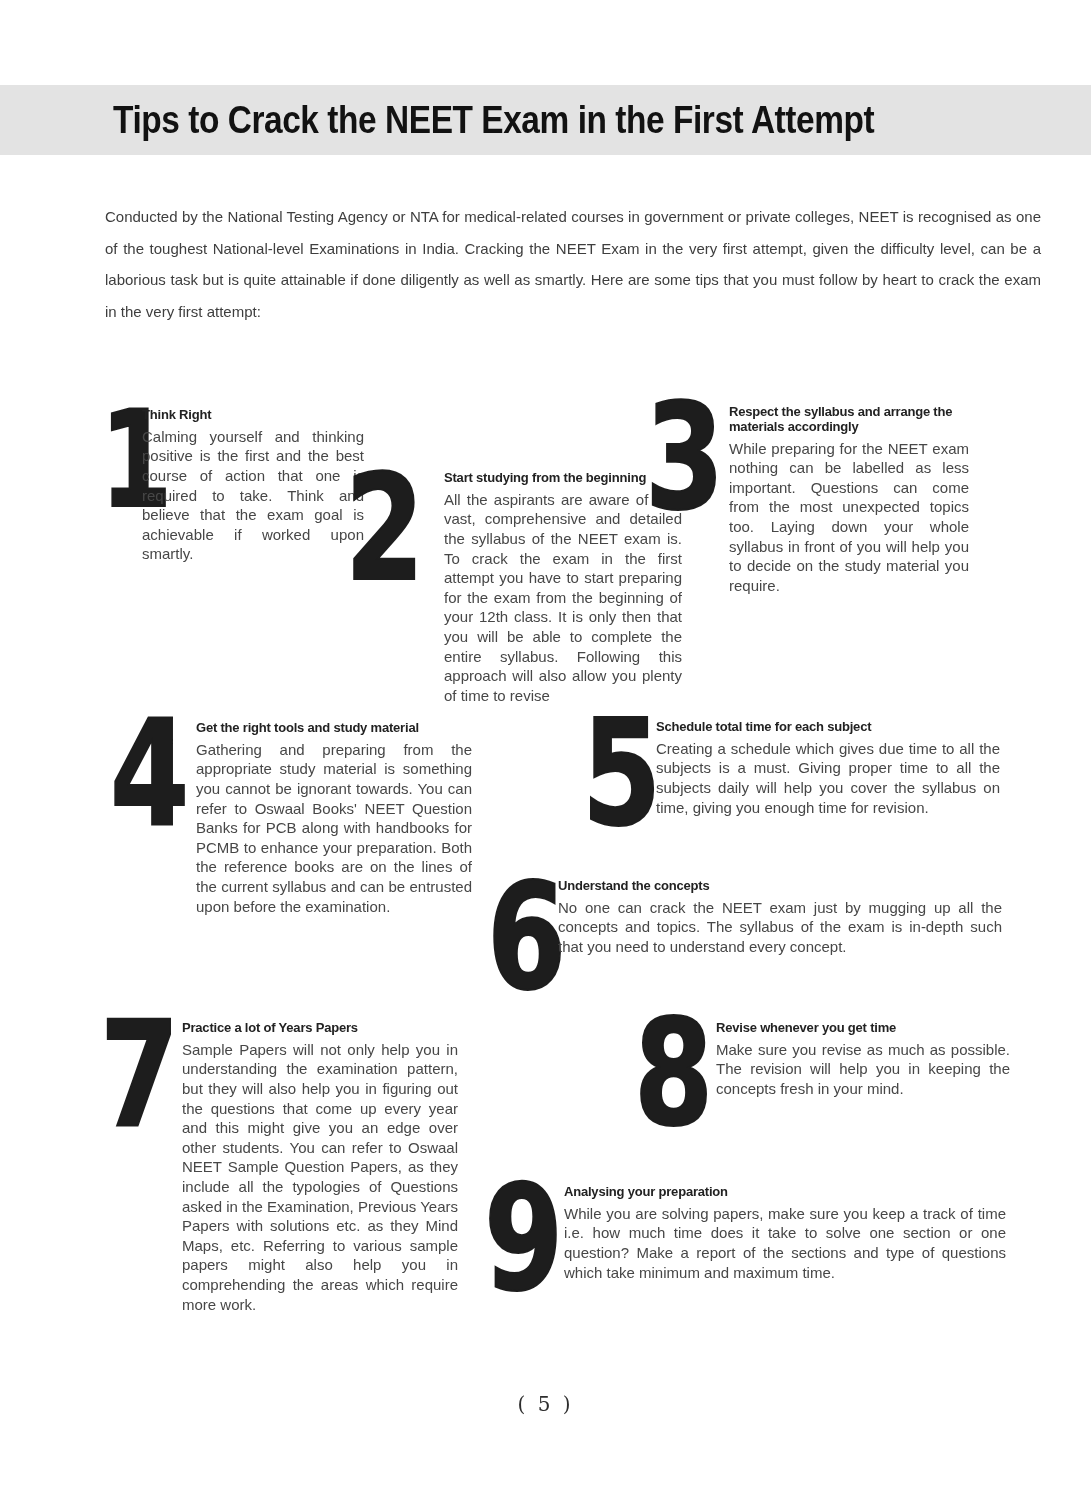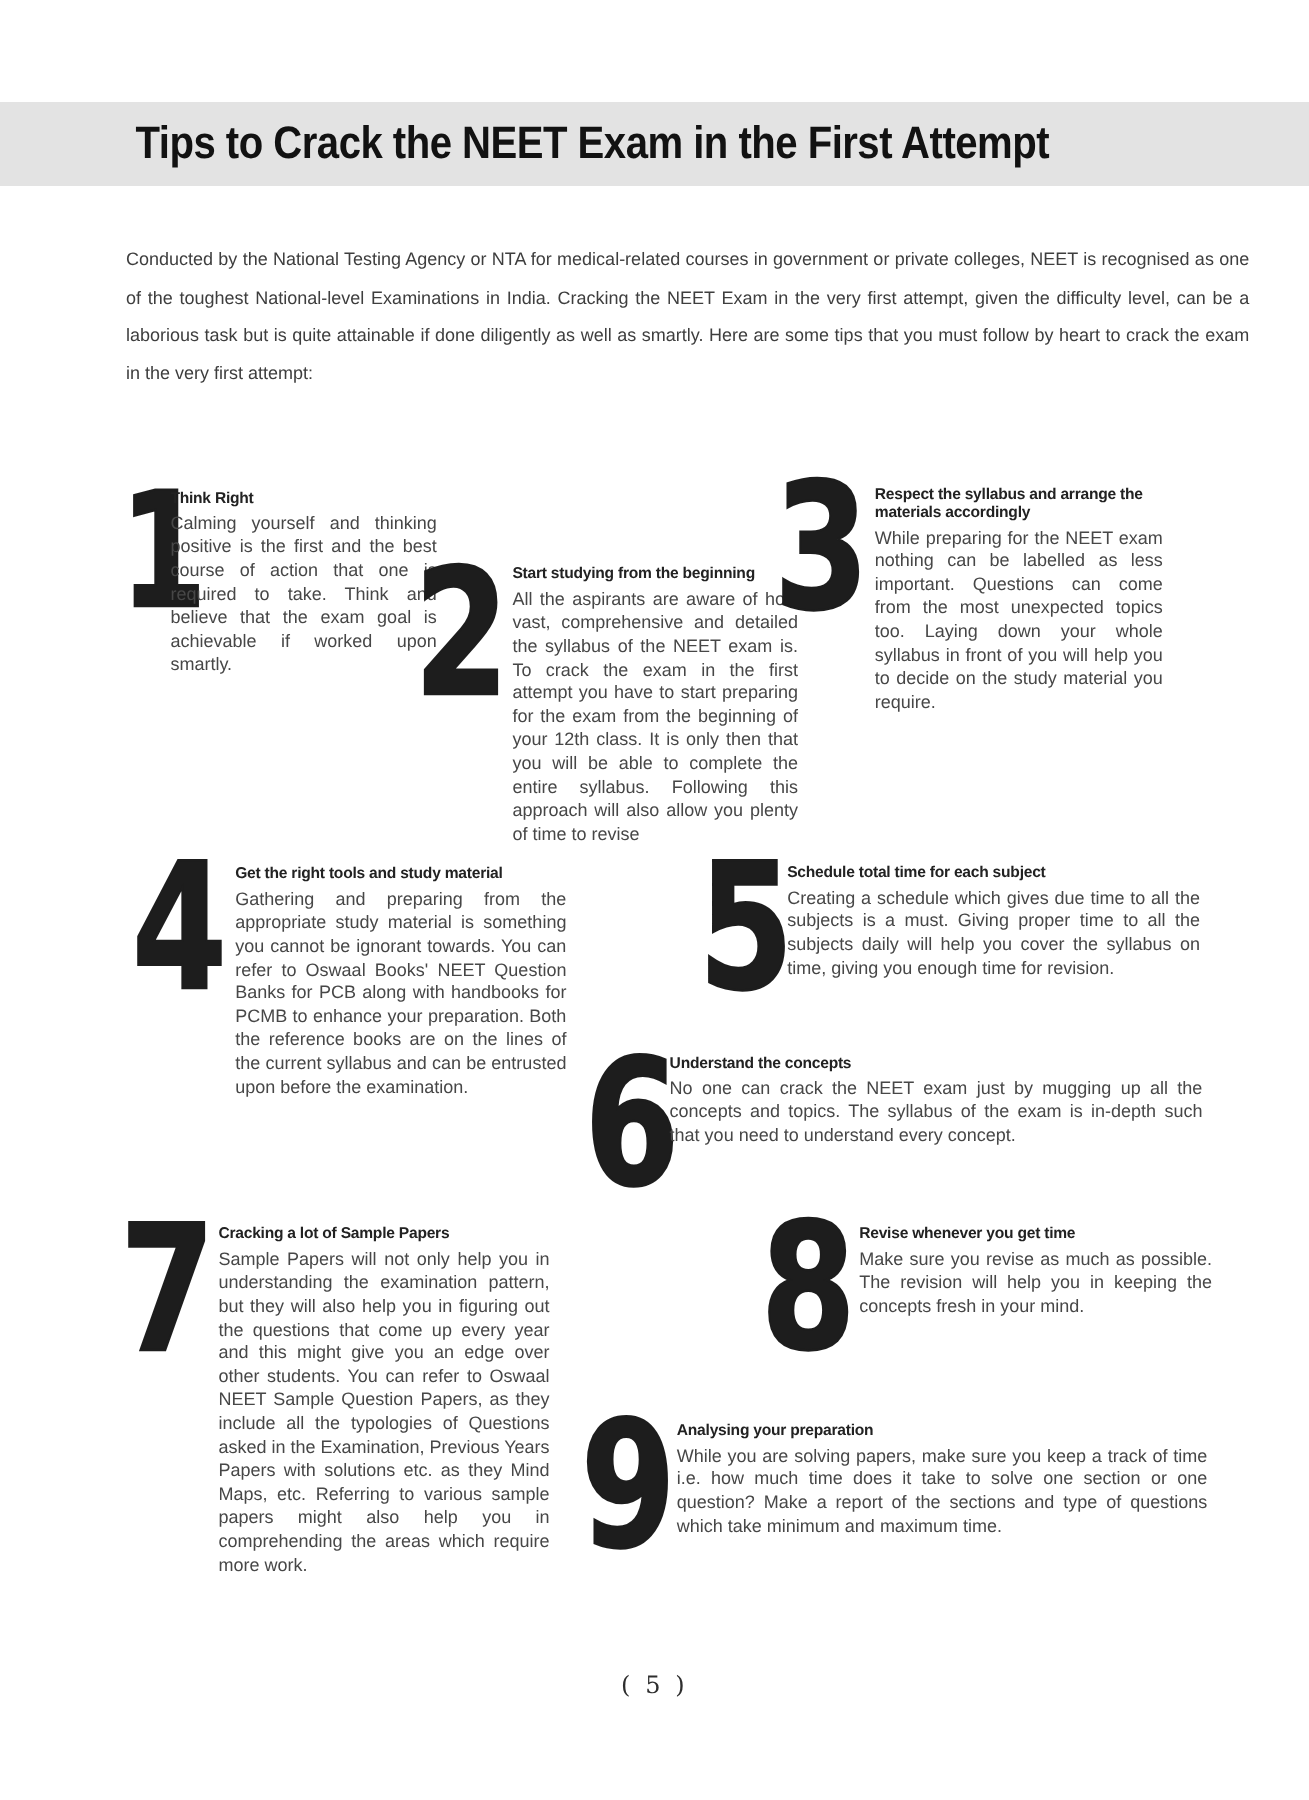--- a/index.html
+++ b/index.html
@@ -35,21 +35,21 @@
     color:#222222;letter-spacing:-0.2px;
   }
   .tip-body{
     margin:0;font-size:15px;line-height:19.6px;text-align:justify;color:#474747;
   }
   .nowrap .heading{white-space:nowrap;}
   
   .n1{left:100px;top:411px;font-size:133px;}
   .c1{left:142px;top:408px;width:222px;}
   .n2{left:345px;top:474px;}
-  .c2{left:427px;top:471px;width:238px;}
+  .c2{left:444px;top:471px;width:238px;}
   .n3{left:645px;top:403px;}
   .c3{left:729px;top:405px;width:240px;}
   .n4{left:110px;top:719px;}
   .c4{left:196px;top:721px;width:276px;}
   .n5{left:582px;top:719px;}
   .c5{left:656px;top:720px;width:344px;}
   .n6{left:487px;top:883px;}
   .c6{left:558px;top:879px;width:444px;}
   .n7{left:100px;top:1021px;}
   .c7{left:182px;top:1021px;width:276px;}
@@ -118,21 +118,21 @@
     <div class="num n6">6</div>
     <div class="content c6">
       <h2 class="heading">Understand the concepts</h2>
       <p class="tip-body">No one can crack the NEET exam just by mugging up all the concepts and topics. The syllabus of the exam is in-depth such that you need to understand every concept.</p>
     </div>
   </section>
 
   <section>
     <div class="num n7">7</div>
     <div class="content c7">
-      <h2 class="heading">Cracking a lot of Sample Papers</h2>
+      <h2 class="heading">Practice a lot of Years Papers</h2>
       <p class="tip-body">Sample Papers will not only help you in understanding the examination pattern, but they will also help you in figuring out the questions that come up every year and this might give you an edge over other students. You can refer to Oswaal NEET Sample Question Papers, as they include all the typologies of Questions asked in the Examination, Previous Years Papers with solutions etc. as they Mind Maps, etc. Referring to various sample papers might also help you in comprehending the areas which require more work.</p>
     </div>
   </section>
 
   <section>
     <div class="num n8">8</div>
     <div class="content c8 nowrap">
       <h2 class="heading">Revise whenever you get time</h2>
       <p class="tip-body">Make sure you revise as much as possible. The revision will help you in keeping the concepts fresh in your mind.</p>
     </div>

